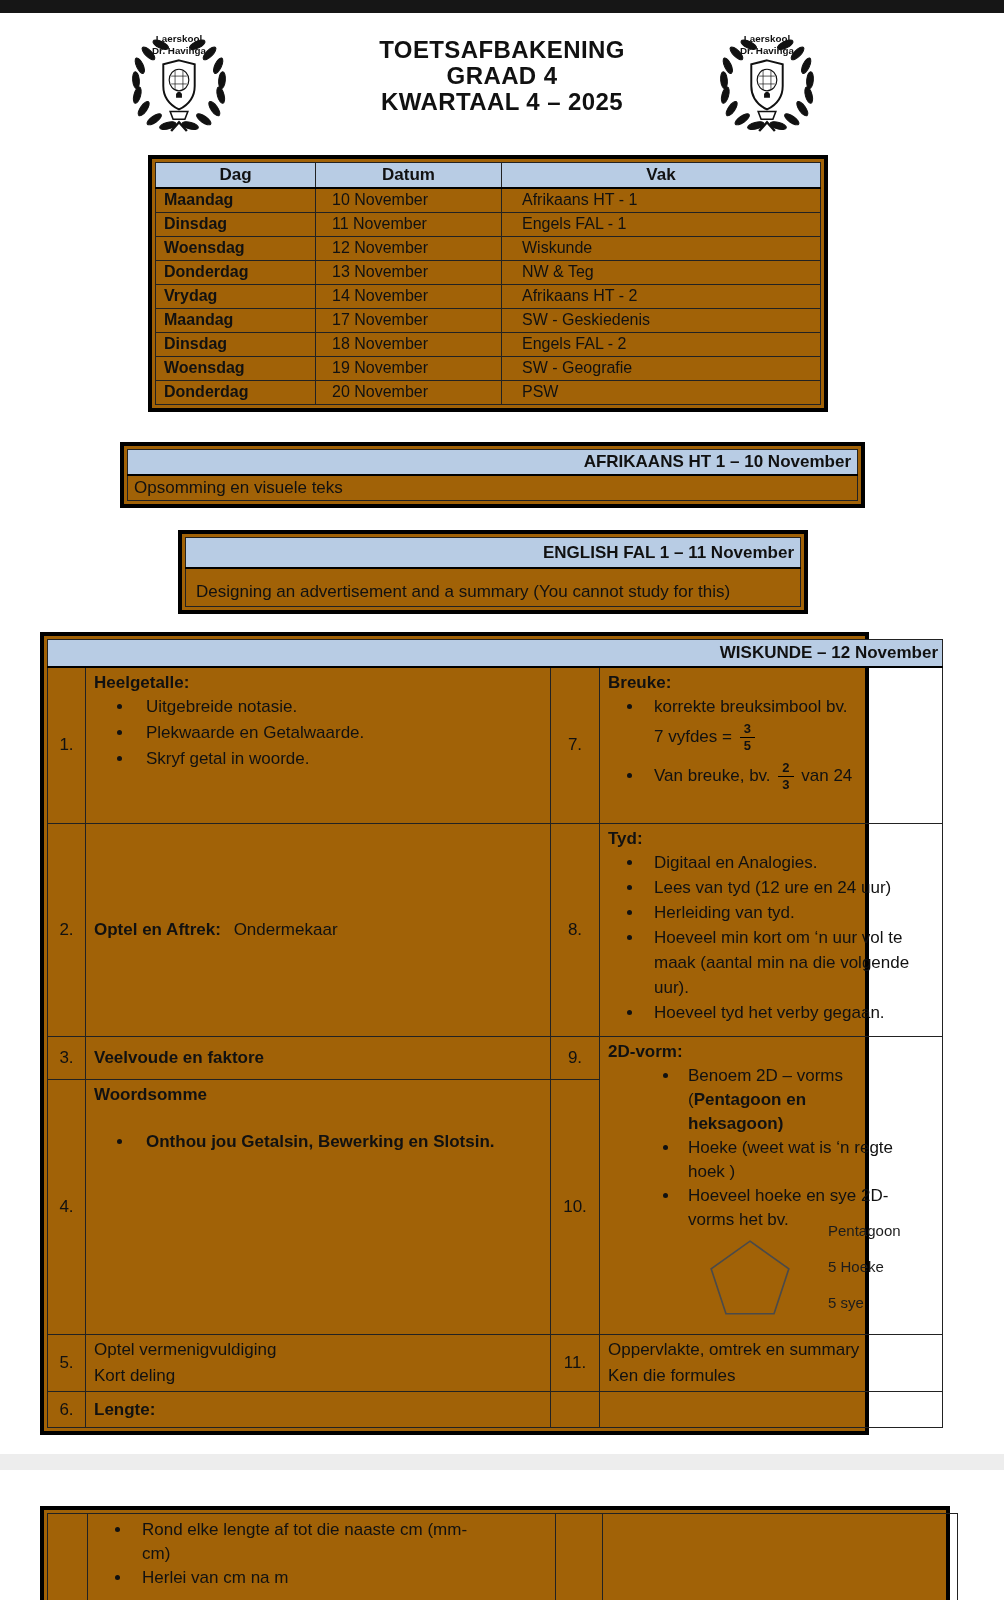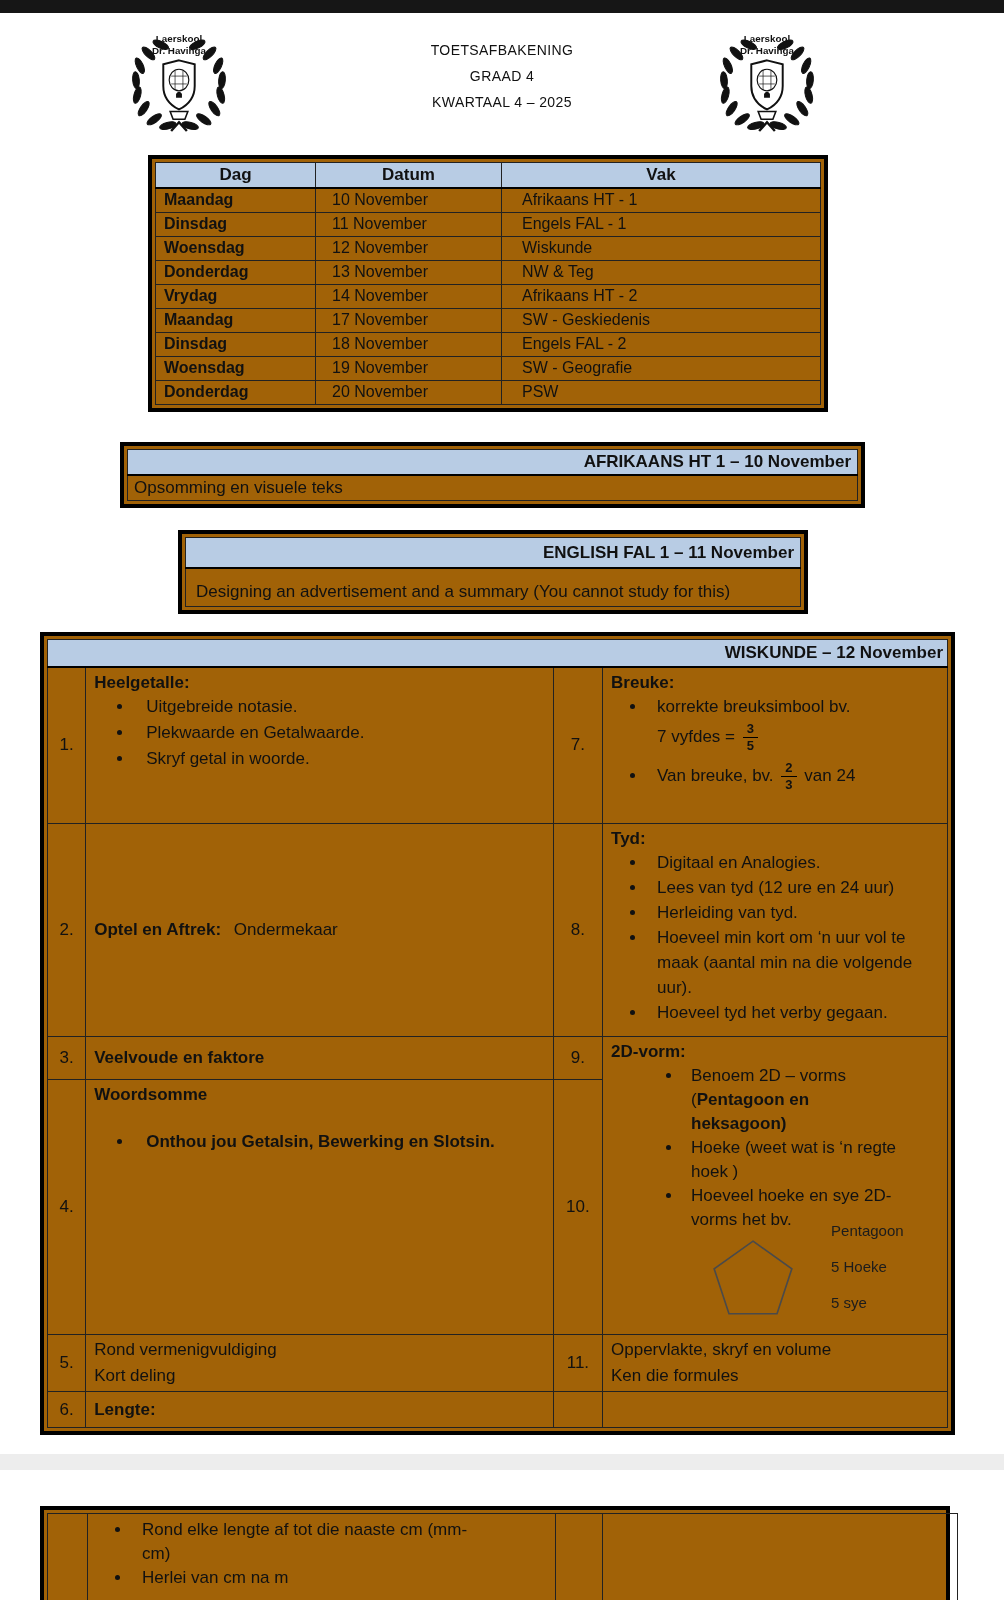--- a/index.html
+++ b/index.html
@@ -6,21 +6,21 @@
   html,body { width:1004px; height:1600px; background:#ffffff; overflow:hidden;
     font-family:"Liberation Sans", sans-serif; color:#111; }
   .topbar { width:1004px; height:13px; background:#161616; }
 
   
   .doc-header { position:relative; height:112px; margin-top:14px; }
   .logo { position:absolute; top:0; width:122px; height:108px; }
   .logo.left { left:118px; }
   .logo.right { left:706px; }
   .title-block { position:absolute; left:0; right:0; top:10px; text-align:center; }
-  .title-line { font-weight:normal; font-size:14px; line-height:26px; letter-spacing:.4px; }
+  .title-line { font-weight:bold; font-size:24px; line-height:26px; letter-spacing:.4px; }
 
   
   .frame { border:4px solid #000; background:#a16207; padding:3px; }
   table { border-collapse:collapse; width:100%; table-layout:fixed; }
   td, th { border:1px solid #222; vertical-align:top; }
   .hdr { background:#b8cce4; font-weight:bold; text-align:right;
          font-size:17px; padding:3px 4px; border-bottom:2px solid #000; }
 
   
   .schedule-wrap { margin:16px 0 0 148px; width:680px; }
@@ -31,21 +31,21 @@
   .schedule-wrap td.subject { padding-left:20px; }
 
   
   .afr-wrap { margin:30px 0 0 120px; width:745px; }
   .afr-wrap td { font-size:17px; padding:2px 6px; height:24px; vertical-align:middle; }
   .eng-wrap { margin:22px 0 0 178px; width:630px; }
   .eng-wrap td { font-size:17px; padding:3px 6px 3px 10px; line-height:23px; }
   .eng-text { max-width:560px; display:block;margin-top:8px; }
 
   
-  .wis-wrap { margin:18px 0 0 40px; width:915px; }
+  .wis-wrap { margin:18px 0 0 40px; width:829px; }
   .wis-wrap col.numL { width:38px; } .wis-wrap col.conL { width:465px; }
   .wis-wrap col.numM { width:49px; } .wis-wrap col.conR { width:343px; }
   .wis-wrap td { font-size:17px; }
   td.num { text-align:center; vertical-align:middle; font-size:17px; }
   .cellpad { padding:5px 6px 4px 8px; }
   .bold { font-weight:bold; }
   ul.blist { list-style:disc outside; margin:1px 0 0 0; padding-left:40px; line-height:26px; }
   ul.blist li { padding-left:12px; }
   ul.blist-r { list-style:disc outside; margin:1px 0 0 0; padding-left:36px; line-height:25px; }
   ul.blist-r li { padding-left:10px; }
@@ -339,26 +339,26 @@
         <ul class="blist" style="margin-top:24px">
           <li class="bold">Onthou jou Getalsin, Bewerking en Slotsin.</li>
         </ul>
       </td>
       <td class="num">10.</td>
     </tr>
 
     <tr style="height:55px">
       <td class="num">5.</td>
       <td class="two-line">
-        <div>Rond vermenigvuldiging</div>
+        <div>Optel vermenigvuldiging</div>
         <div>Kort deling</div>
       </td>
       <td class="num">11.</td>
       <td class="two-line">
-        <div>Oppervlakte, skryf en volume</div>
+        <div>Oppervlakte, omtrek en summary</div>
         <div>Ken die formules</div>
       </td>
     </tr>
 
     <tr style="height:36px">
       <td class="num">6.</td>
       <td class="bold" style="vertical-align:middle; padding-left:8px">Lengte:</td>
       <td></td>
       <td></td>
     </tr>

